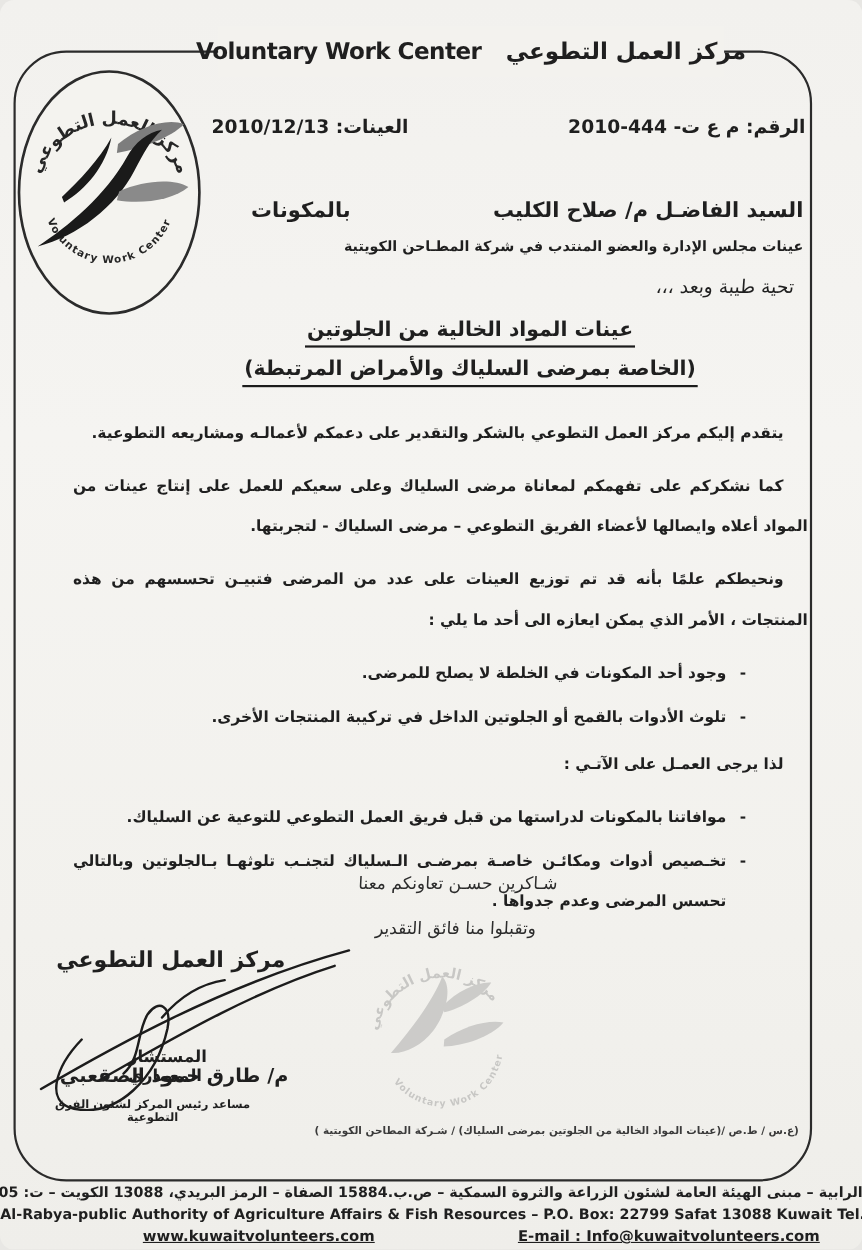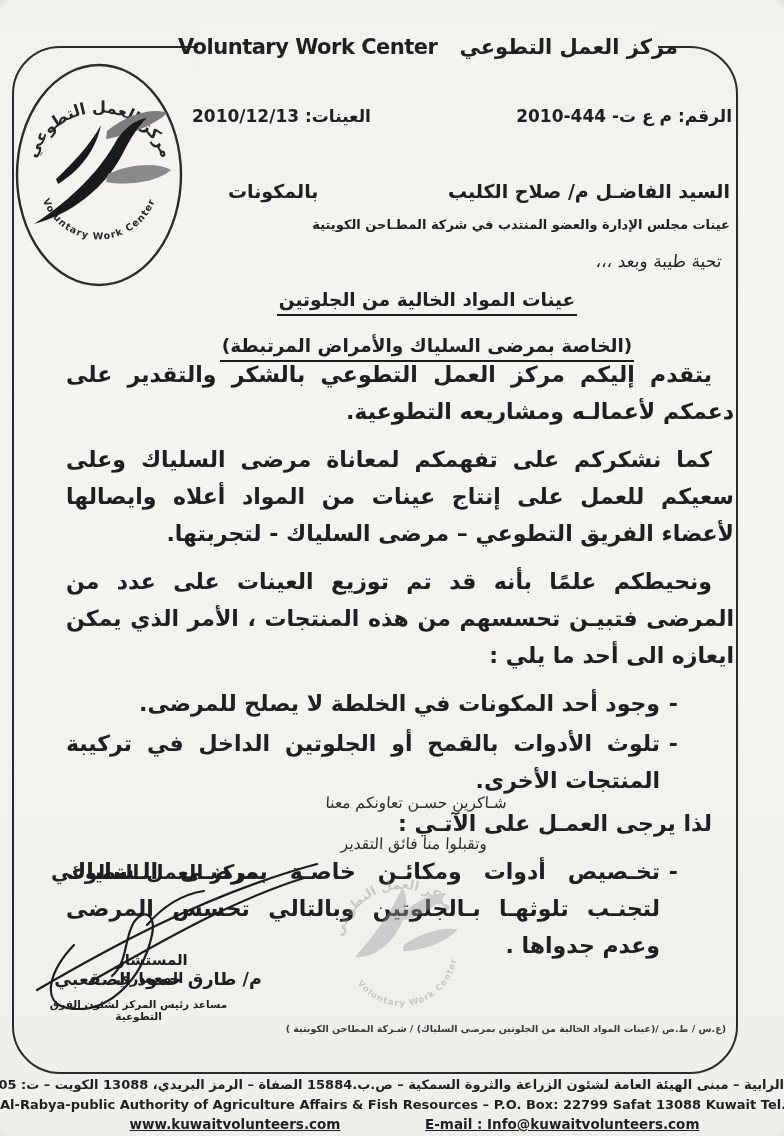--- a/index.html
+++ b/index.html
@@ -23,23 +23,23 @@
   .meta-ref{top:106px;right:52px;margin-left:13px;}
   .meta-date{top:106px;left:192px;direction:rtl;}
   .num{direction:ltr;unicode-bidi:isolate;}
   
   .addressee{top:180px;right:54px;left:228px;display:flex;justify-content:space-between;
     font-weight:bold;font-size:19px;}
   .addr-title{top:217px;right:54px;font-weight:bold;font-size:13px;}
   .greeting{top:251px;right:62px;font-size:17px;transform:skewX(-4deg);}
   
   .subject{top:289px;left:170px;right:100px;text-align:center;font-weight:bold;font-size:18.5px;}
-  .subject .u{display:inline-block;border-bottom:2px solid #1c1c1c;padding:0 2px 4px 2px;margin-bottom:19px;}
+  .subject .u{display:inline-block;border-bottom:2px solid #1c1c1c;padding:0 2px 4px 2px;margin-bottom:9px;}
   
-  .body-text{top:356px;right:50px;left:66px;font-size:22px;font-weight:bold;
+  .body-text{top:376px;right:50px;left:66px;font-size:14px;font-weight:bold;
     line-height:37px;text-align:justify;text-align-last:right;}
   .body-text p{margin:0 0 11px 0;text-indent:22px;}
   .dash-list{list-style:none;margin:0 56px 6px 0;padding:0;}
   .dash-list li{position:relative;padding-right:18px;margin-bottom:3px;}
   .dash-list li::before{content:"-";position:absolute;right:0;top:0;}
   .lead-line{margin:2px 8px 8px 0;text-indent:0;}
   
   .closing{top:783px;left:255px;width:320px;text-align:center;font-weight:normal;
     font-size:15.5px;line-height:41px;color:#2c2c2c;transform:skewX(-3deg);}
   
@@ -49,21 +49,21 @@
   .sig-name{top:969px;left:48px;width:220px;text-align:center;font-weight:bold;font-size:17.5px;}
   .sig-role{top:998px;left:36px;width:205px;text-align:center;font-weight:bold;font-size:10.5px;}
   
   .stamp{top:868px;left:290px;width:218px;height:142px;transform:rotate(-14deg);opacity:.42;}
   
   .file-ref{top:1023px;right:58px;font-size:9.5px;font-weight:bold;color:#3a3a3a;}
   
   .footer-ar{top:1077px;left:0;right:0;text-align:center;font-weight:bold;font-size:13px;white-space:nowrap;}
   .footer-en{top:1097px;left:0;right:0;text-align:center;direction:ltr;font-weight:bold;font-size:13px;white-space:nowrap;}
   .footer-web{top:1116px;left:95px;width:280px;text-align:center;direction:ltr;font-weight:bold;font-size:13.5px;text-decoration:underline;}
-  .footer-mail{top:1116px;left:425px;width:320px;text-align:left;direction:ltr;font-weight:bold;font-size:13.5px;text-decoration:underline;}
+  .footer-mail{top:1116px;left:425px;width:320px;text-align:right;direction:ltr;font-weight:bold;font-size:13.5px;text-decoration:underline;}
   svg text{font-family:"DejaVu Sans",sans-serif;}
 </style>
 </head>
 <body>
 
 <div class="page">
 
   <div class="abs frame"></div>
 
   <div class="abs header-strip">
@@ -117,20 +117,21 @@
   <div class="abs body-text">
     <p>يتقدم إليكم مركز العمل التطوعي بالشكر والتقدير على دعمكم لأعمالـه ومشاريعه التطوعية.</p>
     <p>كما نشكركم على تفهمكم لمعاناة مرضى السلياك وعلى سعيكم للعمل على إنتاج عينات من المواد أعلاه وايصالها لأعضاء الفريق التطوعي – مرضى السلياك -  لتجربتها.</p>
     <p>ونحيطكم علمًا بأنه قد تم توزيع العينات على عدد من المرضى فتبيـن تحسسهم من هذه المنتجات ، الأمر الذي يمكن ايعازه الى أحد ما يلي :</p>
     <ul class="dash-list">
       <li>وجود أحد المكونات في الخلطة لا يصلح للمرضى.</li>
       <li>تلوث الأدوات بالقمح أو الجلوتين الداخل في تركيبة المنتجات الأخرى.</li>
     </ul>
     <p class="lead-line">لذا يرجى العمـل على الآتـي :</p>
     <ul class="dash-list">
+      <li>موافاتنا بالمكونات لدراستها من قبل فريق العمل التطوعي للتوعية عن السلياك.</li>
       <li>تخـصيص أدوات ومكائـن خاصـة بمرضـى الـسلياك لتجنـب تلوثهـا بـالجلوتين وبالتالي تحسس المرضى وعدم جدواها .</li>
     </ul>
   </div>
 
   <div class="abs closing">
     <div>شـاكرين حسـن تعاونكم معنا</div>
     <div>وتقبلوا منا فائق التقدير</div>
   </div>
 
   <div class="abs sig-org">مركز العمل التطوعي</div>

